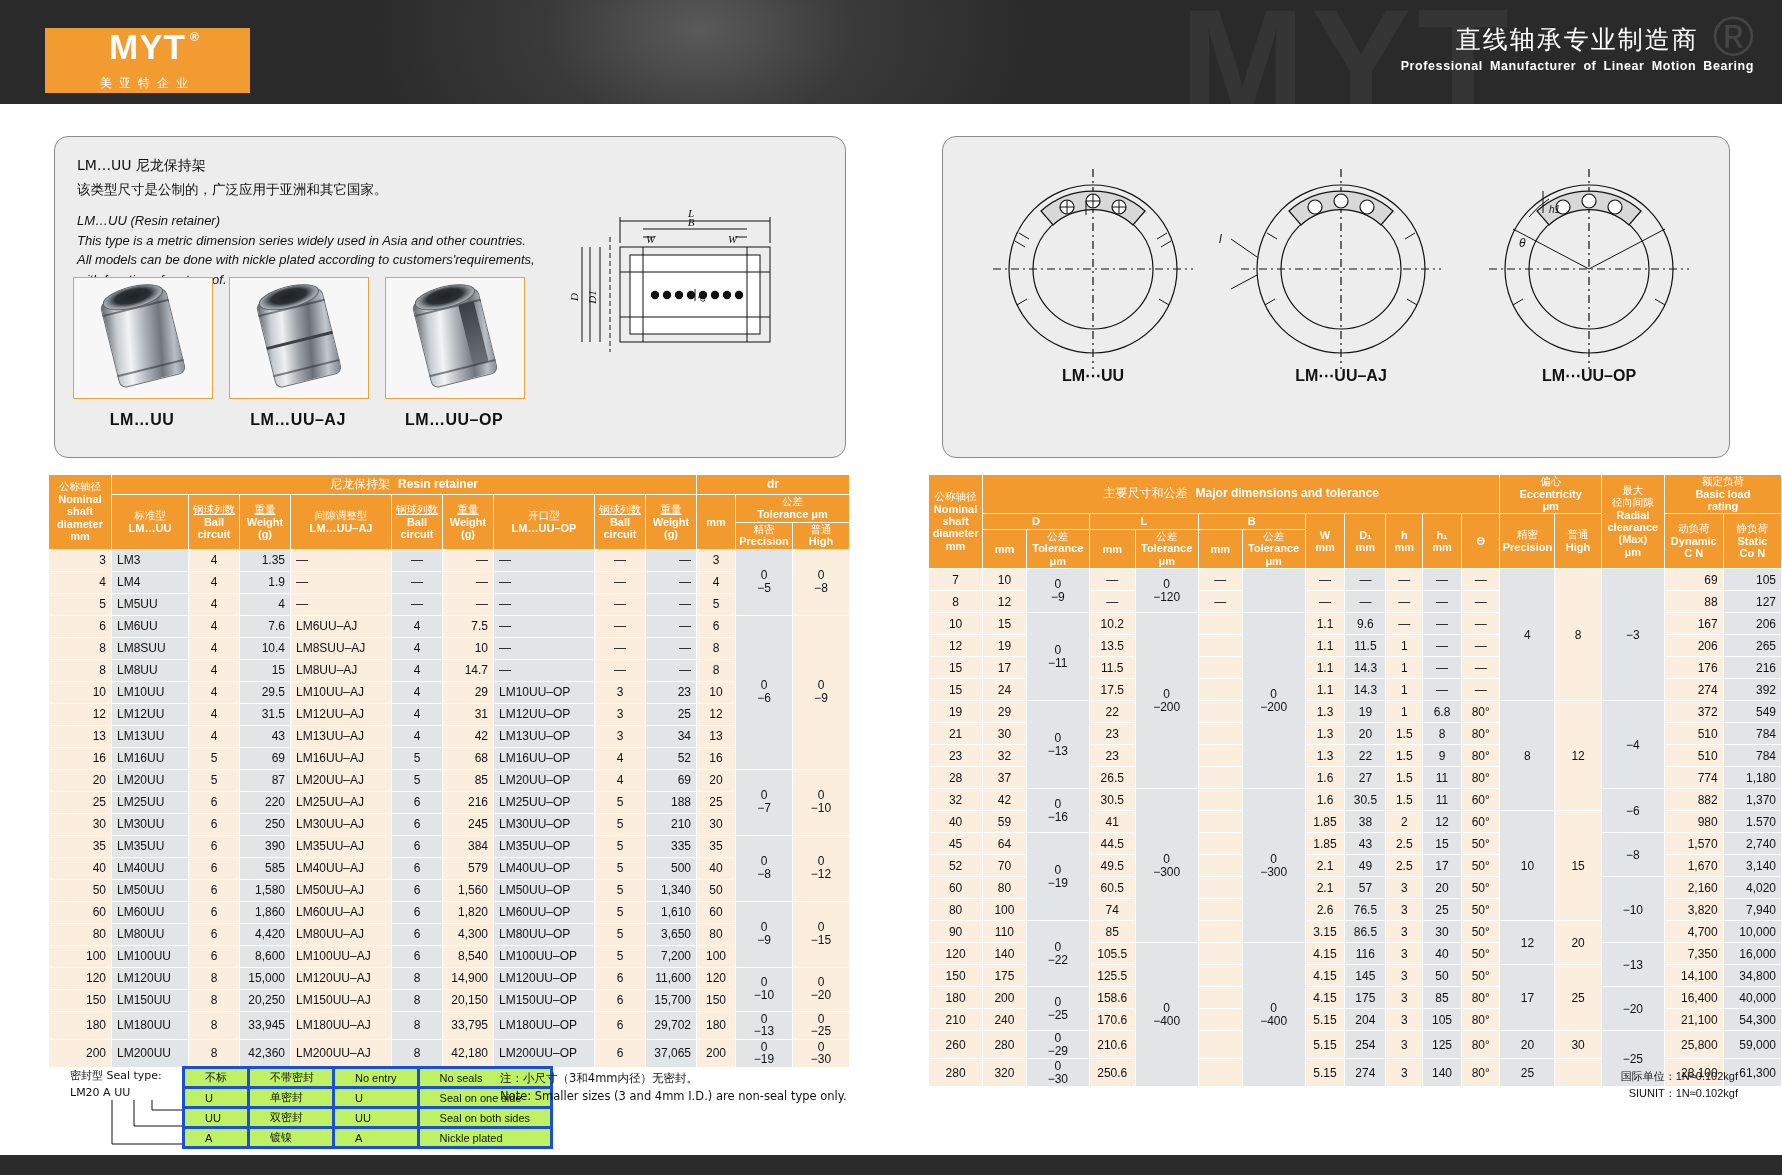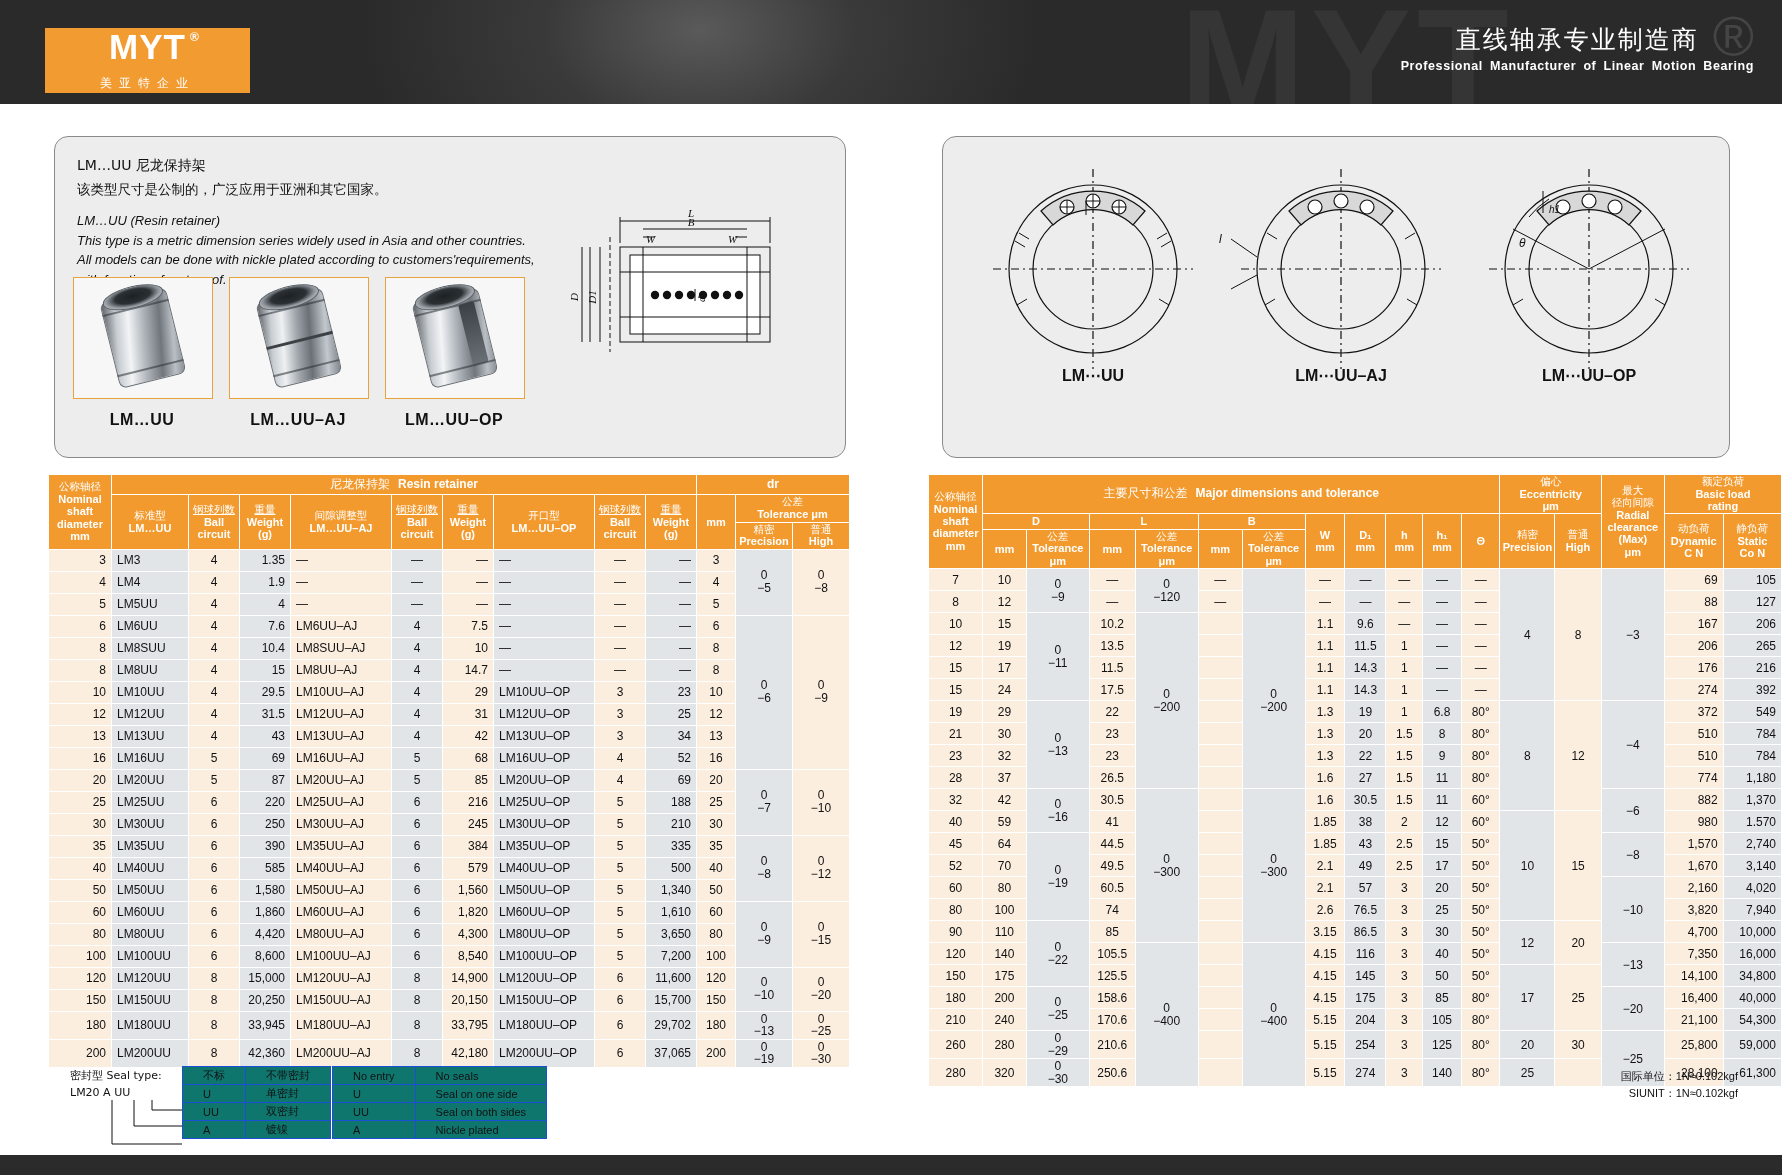--- a/index.html
+++ b/index.html
@@ -155,22 +155,22 @@
   .tbl td.lft{text-align:left;}
   .tol{line-height:1.05;font-size:12px;}
   .tol .t{display:block;}
   .tol .b{display:block;}
 
   
   .seal{position:absolute;left:48px;top:960px;font-size:11px;color:#111;margin-left:22px;}
   .seal .ttl{font-size:11px;line-height:1.5;font-family:"DejaVu Sans",sans-serif;}
   .seal table{margin-top:2px;}
   .seal td{
-    border:1px solid #1d4ed8;padding:1px 20px;font-size:11px;height:15px;
-    background:#0f766e;white-space:nowrap;
+    border:3px solid #1d4ed8;padding:1px 20px;font-size:11px;height:15px;
+    background:#bef264;white-space:nowrap;
   }
   .note{
     position:absolute;left:500px;top:962px;font-size:11.5px;color:#111;
     line-height:1.55;font-family:"DejaVu Sans",sans-serif;
   }
   .siunit{
     position:absolute;right:44px;top:960px;text-align:right;
     font-size:11px;color:#111;line-height:1.5;
     font-family:Liberation Sans, sans-serif;
   }
@@ -1343,20 +1343,24 @@
             <td class="">Seal on both sides</td>
           </tr>
           <tr>
             <td class="">A</td>
             <td class="">Nickle plated</td>
           </tr>
         </tbody>
     </table>
   </div>
 
+  <div class="note">
+    <div>注：小尺寸（3和4mm内径）无密封。</div>
+    <div>Note: Smaller sizes (3 and 4mm I.D.) are non-seal type only.</div>
+  </div>
 
   <div class="siunit">
     <div>国际单位：1N≈0.102kgf</div>
     <div>SIUNIT：1N≈0.102kgf</div>
   </div>
 
   <div class="footline"></div>
 </div>
 
 </body></html>

